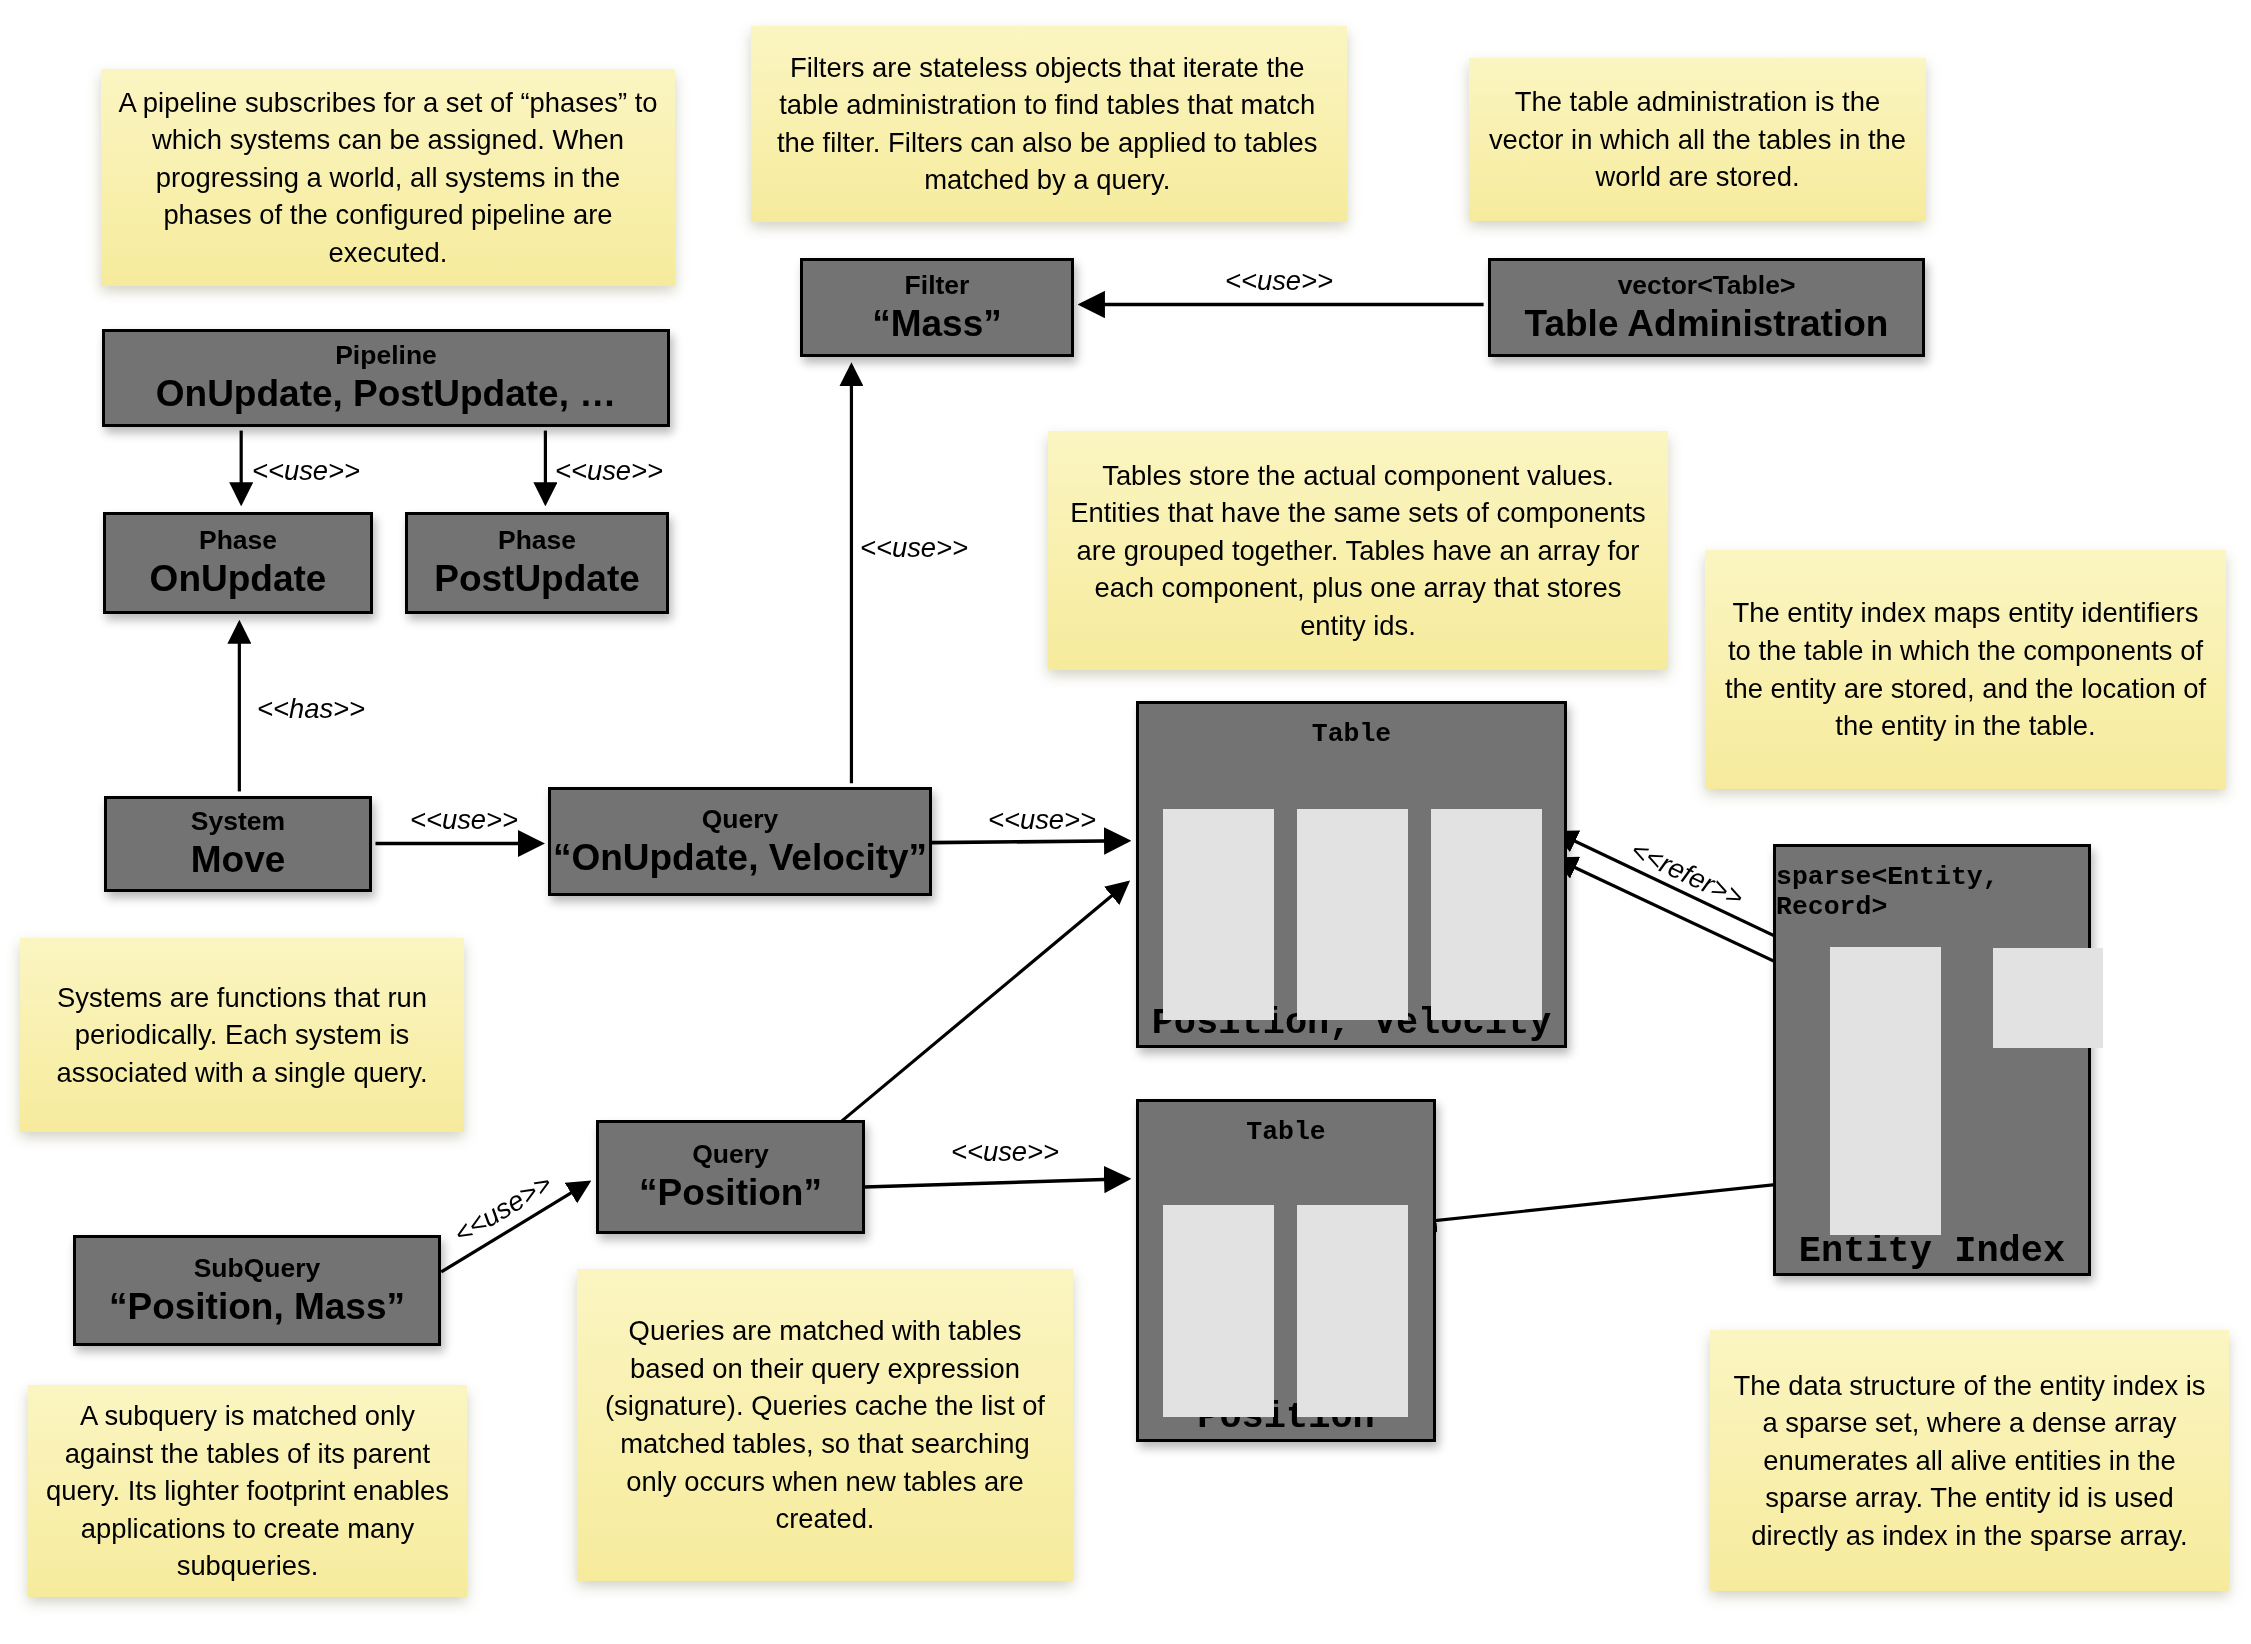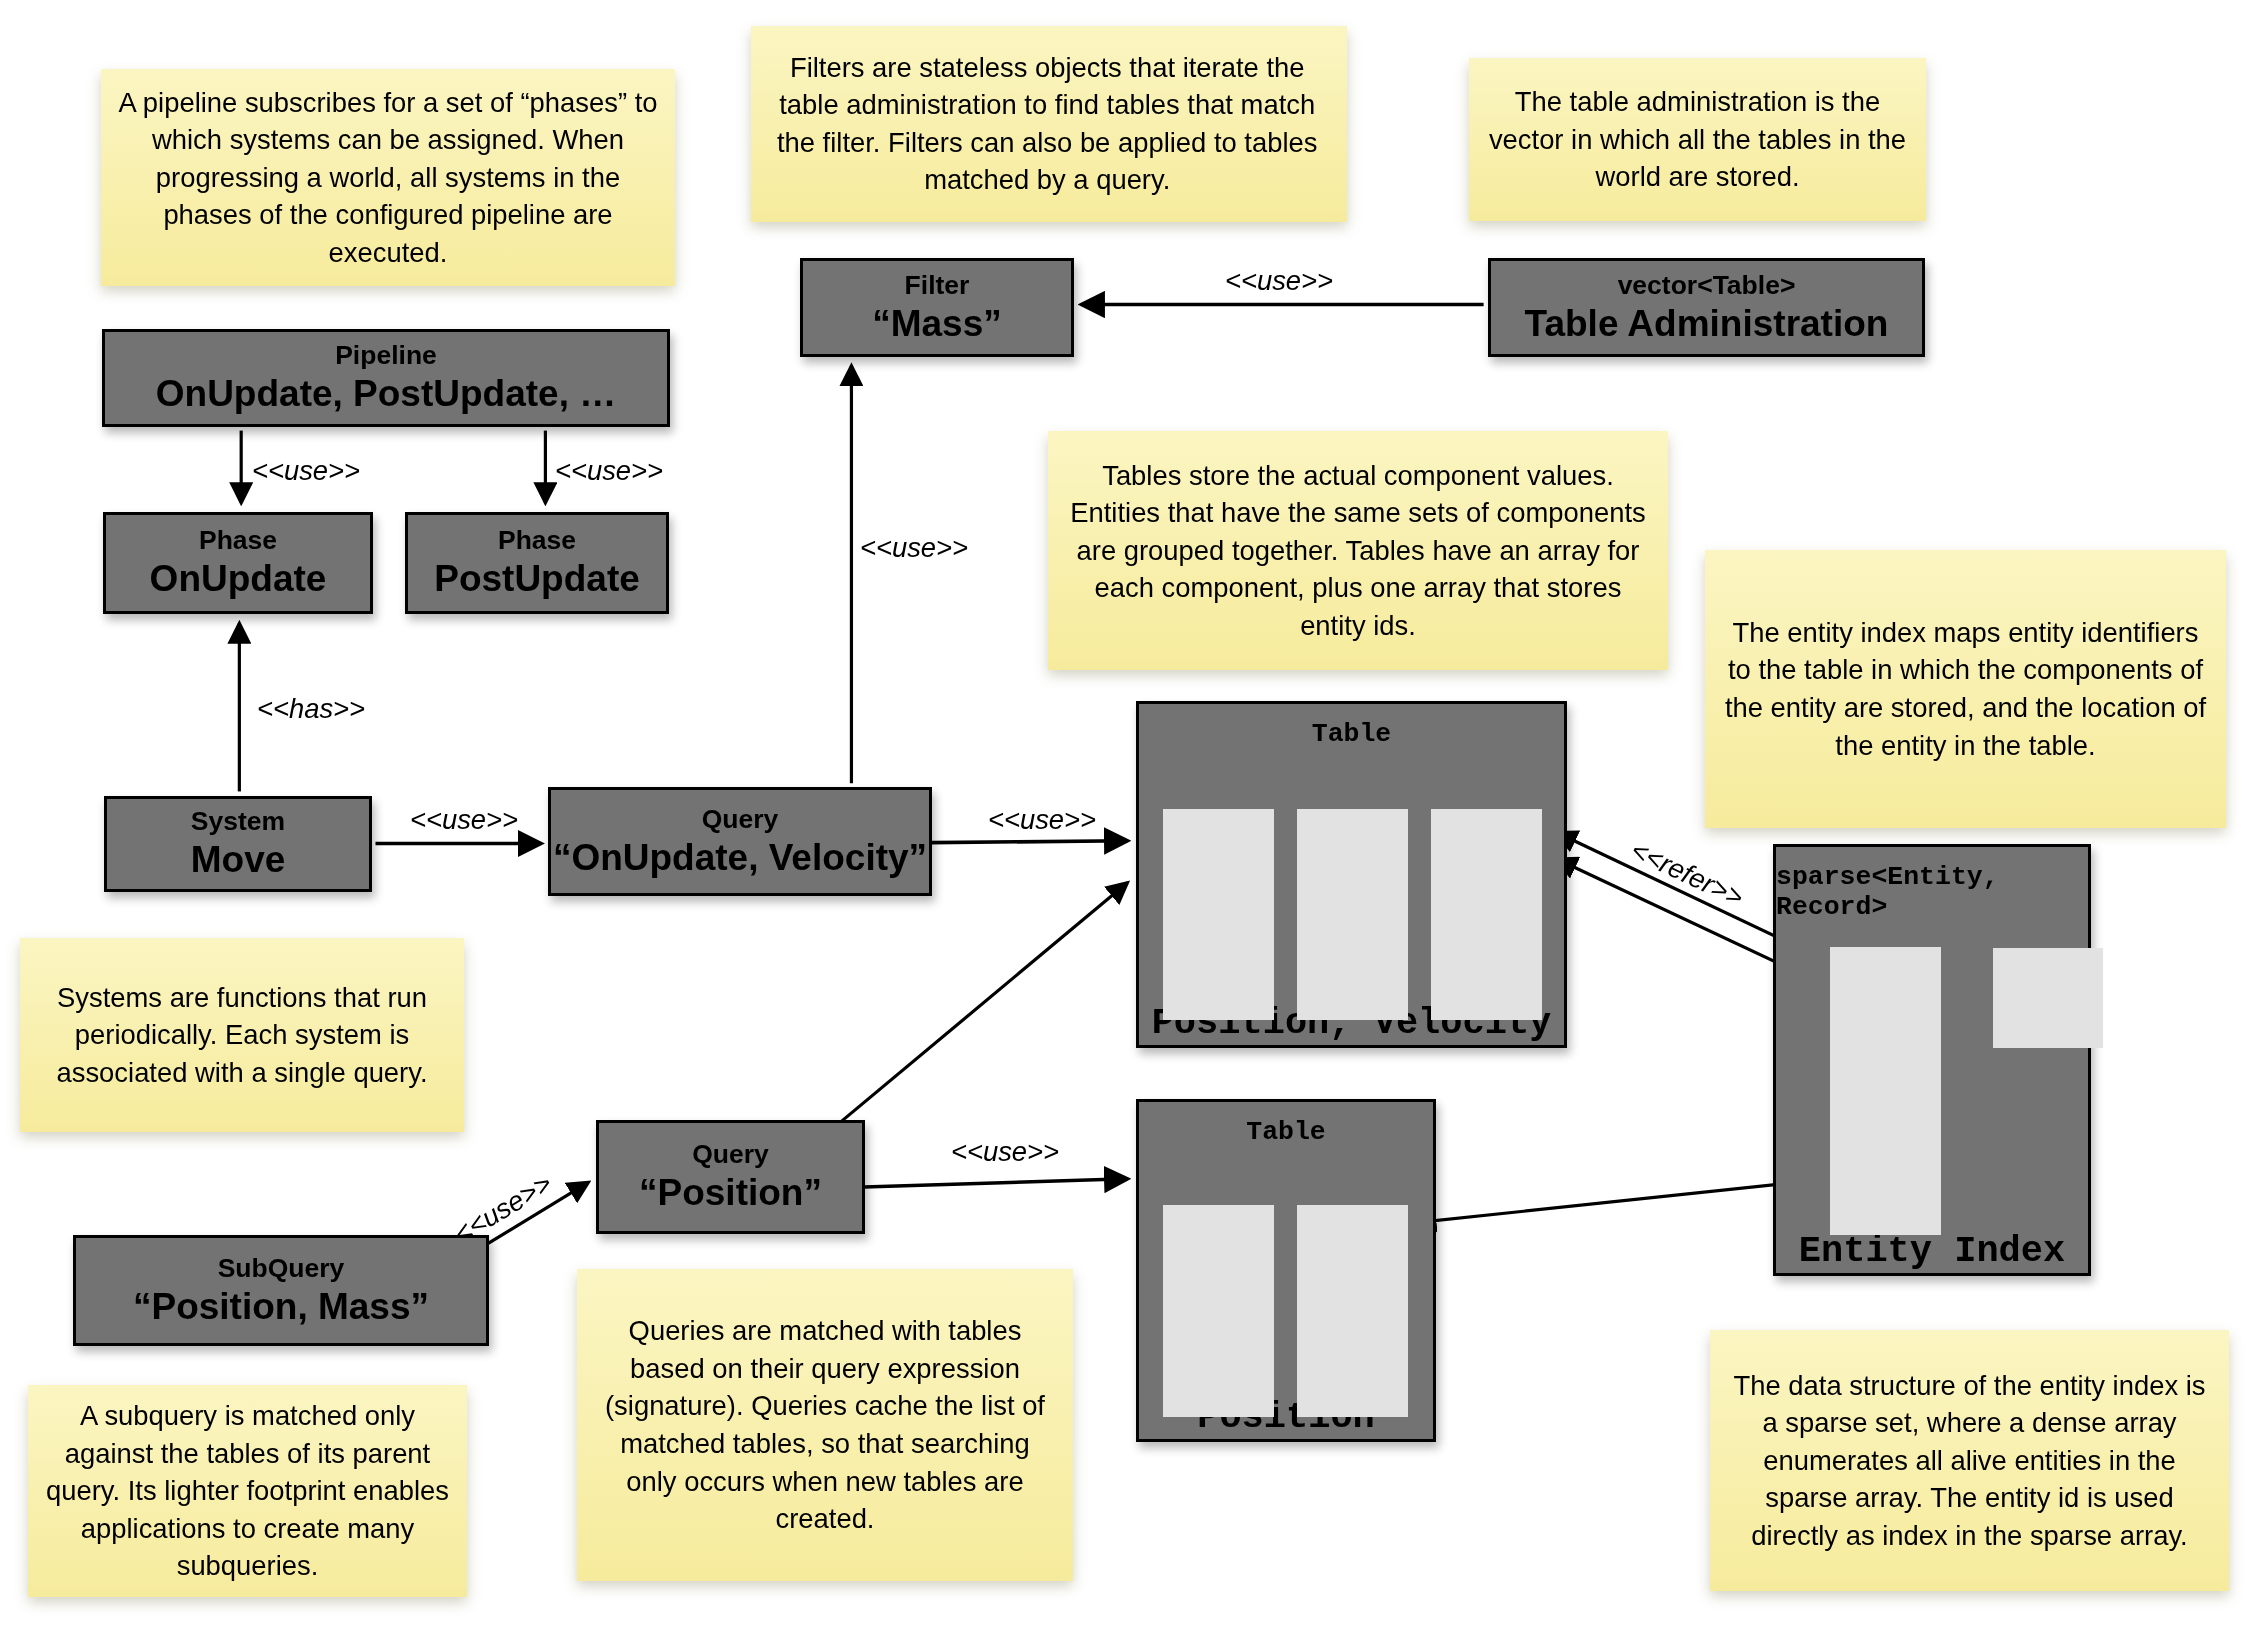--- a/index.html
+++ b/index.html
@@ -62,21 +62,21 @@
     <line x1="2183" y1="1082" x2="2134" y2="1082" stroke="#000" stroke-width="3" marker-end="url(#arr)"></line>
     <line x1="2184" y1="1110" x2="2124" y2="1254" stroke="#000" stroke-width="3.5" marker-end="url(#arr)"></line>
 
     <line x1="2003" y1="1290" x2="1550" y2="1338" stroke="#000" stroke-width="3.5" marker-end="url(#arr)"></line>
   </svg>
 
   <div class="note" style="left:101px;top:69px;width:574px;height:217px;">A pipeline subscribes for a set of “phases” to which systems can be assigned. When progressing a world, all systems in the phases of the configured pipeline are executed.</div>
   <div class="note" style="left:751px;top:25.6px;width:596px;height:196px;padding-left:11px;">Filters are stateless objects that iterate the table administration to find tables that match the filter. Filters can also be applied to tables matched by a query.</div>
   <div class="note" style="left:1469px;top:58px;width:457px;height:163px;">The table administration is the vector in which all the tables in the world are stored.</div>
   <div class="note" style="left:1048px;top:431px;width:620px;height:239px;">Tables store the actual component values. Entities that have the same sets of components are grouped together. Tables have an array for each component, plus one array that stores entity ids.</div>
-  <div class="note" style="left:1705px;top:550px;width:521px;height:278px;">The entity index maps entity identifiers to the table in which the components of the entity are stored, and the location of the entity in the table.</div>
+  <div class="note" style="left:1705px;top:550px;width:521px;height:239px;">The entity index maps entity identifiers to the table in which the components of the entity are stored, and the location of the entity in the table.</div>
   <div class="note" style="left:20px;top:938px;width:444px;height:194px;">Systems are functions that run periodically. Each system is associated with a single query.</div>
   <div class="note" style="left:28px;top:1385px;width:439px;height:212px;">A subquery is matched only against the tables of its parent query. Its lighter footprint enables applications to create many subqueries.</div>
   <div class="note" style="left:577px;top:1269px;width:496px;height:312px;">Queries are matched with tables based on their query expression (signature). Queries cache the list of matched tables, so that searching only occurs when new tables are created.</div>
   <div class="note" style="left:1710px;top:1330px;width:519px;height:261px;">The data structure of the entity index is a sparse set, where a dense array enumerates all alive entities in the sparse array. The entity id is used directly as index in the sparse array.</div>
 
   <div class="node" style="left:102px;top:329px;width:568px;height:98px;">
     <div class="stereo">Pipeline</div>
     <div class="nname">OnUpdate, PostUpdate, …</div>
   </div>
 
@@ -125,21 +125,21 @@
     <div class="slot" style="left:158px;top:103px;width:111px;height:212px;"></div>
   </div>
 
   <div class="node tablebox" style="left:1773px;top:844px;width:318px;height:432px;">
     <div class="stereo">sparse&lt;Entity, Record&gt;</div>
     <div class="nname">Entity Index</div>
     <div class="slot" style="left:54px;top:100px;width:111px;height:288px;"></div>
     <div class="slot" style="left:217px;top:101px;width:110px;height:100px;"></div>
   </div>
 
-  <div class="node" style="left:73px;top:1235px;width:416px;height:111px;">
+  <div class="node" style="left:73px;top:1235px;width:368px;height:111px;">
     <div class="stereo">SubQuery</div>
     <div class="nname">“Position, Mass”</div>
   </div>
 
   <div class="node" style="left:596px;top:1120px;width:269px;height:114px;">
     <div class="stereo">Query</div>
     <div class="nname">“Position”</div>
   </div>
 
   <div class="elabel" style="left:306px;top:471px;">&lt;&lt;use&gt;&gt;</div>

